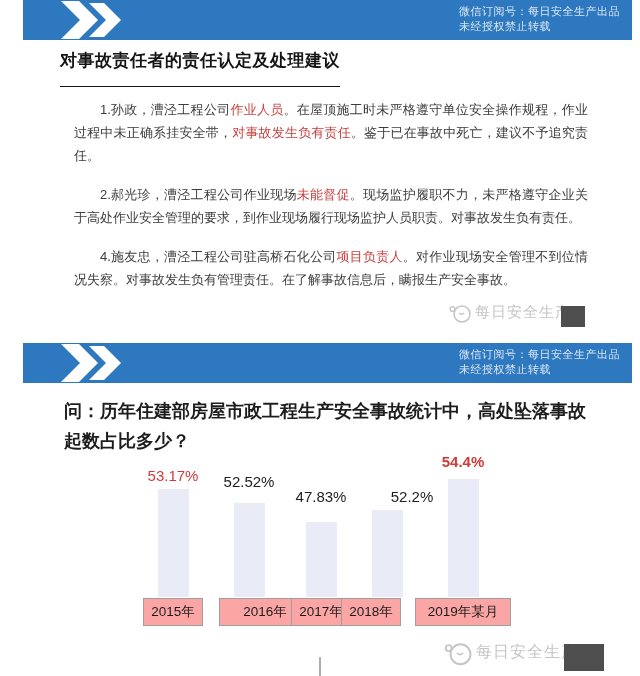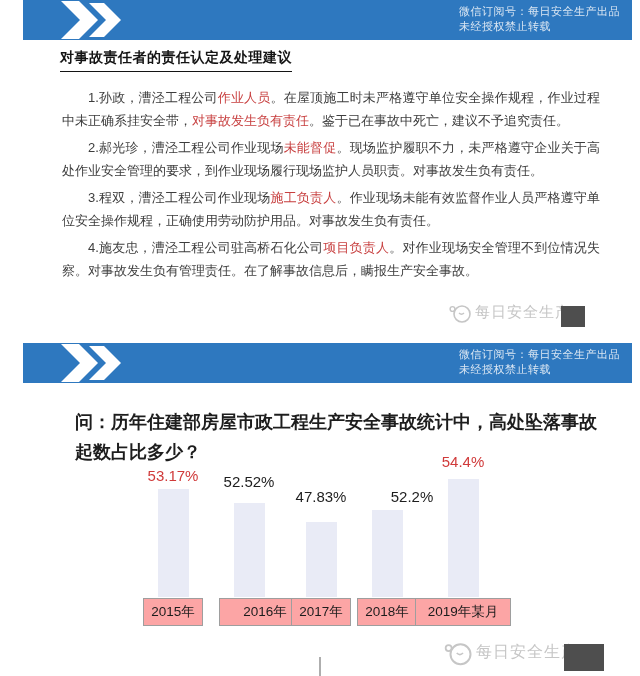--- a/index.html
+++ b/index.html
@@ -15,39 +15,39 @@
 
   
   .banner{position:absolute;left:23px;right:8px;height:40px;background:var(--accent-blue);}
   .banner-1{top:0;}
   .banner-2{top:343px;}
   .chevrons{position:absolute;left:30px;top:0;height:40px;width:80px;}
   .banner-text{position:absolute;right:12px;top:4px;text-align:left;color:#dbe7f3;
     font-size:11px;line-height:15px;letter-spacing:0.5px;}
 
   
-  .title{position:absolute;left:60px;top:49px;margin:0;font-size:14px;font-weight:bold;
-    color:#141414;letter-spacing:0.5px;border-bottom:1.6px solid #141414;padding-bottom:4px;}
+  .title{position:absolute;left:60px;top:49px;margin:0;font-size:17px;font-weight:bold;
+    color:#141414;letter-spacing:0.5px;border-bottom:1.6px solid #141414;padding-bottom:14px;}
   .paragraphs{position:absolute;left:58px;top:82px;width:546px;font-size:13px;line-height:23px;
     color:#3d3d3d;text-align:justify;}
-  .paragraphs p{margin:4px;text-indent:2em;}
+  .paragraphs p{margin:16px;text-indent:2em;}
   .paragraphs .red{color:var(--red);}
 
   
   .watermark{position:absolute;display:flex;align-items:center;color:var(--wm-gray);}
   .wm-1{left:448px;top:298px;font-size:15px;}
   .wm-2{left:443px;top:634px;font-size:16px;}
   .wm-icon{flex:0 0 auto;margin-right:3px;}
   .wm-text{white-space:nowrap;letter-spacing:1px;}
   .wm-square{display:inline-block;background:var(--square-gray);position:relative;z-index:2;}
   .wm-1 .wm-square{width:24px;height:21px;margin-left:-10px;margin-top:8px;}
   .wm-2 .wm-square{width:40px;height:27px;margin-left:-14px;margin-top:10px;}
 
   
-  .question{position:absolute;left:58px;top:390px;width:535px;margin:17px;font-size:18px;
+  .question{position:absolute;left:58px;top:390px;width:535px;margin:6px;font-size:18px;
     line-height:30px;font-weight:bold;color:#1d1d1d;}
   .chart{position:absolute;left:0;top:455px;width:640px;height:172px;}
   .bar{position:absolute;background:var(--bar-fill);}
   .bar-value{position:absolute;width:110px;text-align:center;font-size:15px;color:#1e1e1e;
     white-space:nowrap;}
   .bar-value.red{color:#d03a3a;}
   .year-box{position:absolute;top:143px;height:26px;border:1px solid #9e9e9e;background:#fca5a5;
     display:flex;align-items:center;justify-content:center;font-size:13.5px;color:#1c1c1c;
     white-space:nowrap;}
   .footer-tick{position:absolute;left:319px;top:657px;width:2px;height:19px;background:#aeaeae;}
@@ -66,21 +66,20 @@
       <div>微信订阅号：每日安全生产出品</div>
       <div>未经授权禁止转载</div>
     </div>
   </header>
 
   <h1 class="title">对事故责任者的责任认定及处理建议</h1>
 
   <div class="paragraphs" id="paragraphs">
       <p><span>1.孙政，漕泾工程公司</span><span class="red">作业人员</span><span>。在屋顶施工时未严格遵守单位安全操作规程，作业过程中未正确系挂安全带，</span><span class="red">对事故发生负有责任</span><span>。鉴于已在事故中死亡，建议不予追究责任。</span></p>
       <p><span>2.郝光珍，漕泾工程公司作业现场</span><span class="red">未能督促</span><span>。现场监护履职不力，未严格遵守企业关于高处作业安全管理的要求，到作业现场履行现场监护人员职责。对事故发生负有责任。</span></p>
-      <p><span>3.程双，漕泾工程公司作业现场</span><span class="red">施工负责人</span><span>。作业现场未能有效监督作业人员严格遵守单位安全操作规程，正确使用劳动防护用品。对事故发生负有责任。</span></p>
       <p><span>4.施友忠，漕泾工程公司驻高桥石化公司</span><span class="red">项目负责人</span><span>。对作业现场安全管理不到位情况失察。对事故发生负有管理责任。在了解事故信息后，瞒报生产安全事故。</span></p>
     </div>
 
   <div class="watermark wm-1">
     <svg class="wm-icon" width="24" height="22" viewBox="0 0 24 22">
       <circle cx="14" cy="12" r="8" fill="none" stroke="#c6c6c6" stroke-width="1.6"></circle>
       <circle cx="4.5" cy="7" r="2.4" fill="none" stroke="#c6c6c6" stroke-width="1.4"></circle>
       <path d="M11 11 q2.5 2.5 5 0" fill="none" stroke="#c6c6c6" stroke-width="1.4"></path>
     </svg>
     <span class="wm-text">每日安全生产</span>
@@ -105,23 +104,23 @@
       <div class="bar-value red" style="left: 118px; bottom: 143px;">53.17%</div>
       <div class="year-box" style="left: 143px; width: 58px;">2015年</div>
       <div class="bar" style="left: 233.5px; width: 31px; bottom: 30px; height: 94px;"></div>
       <div class="bar-value" style="left: 194px; bottom: 137px;">52.52%</div>
       <div class="year-box" style="left: 219px; width: 58px; padding-left: 16px;">2016年</div>
       <div class="bar" style="left: 305.5px; width: 31px; bottom: 30px; height: 75px;"></div>
       <div class="bar-value" style="left: 266px; bottom: 122px;">47.83%</div>
       <div class="year-box" style="left: 291px; width: 58px;">2017年</div>
       <div class="bar" style="left: 371.5px; width: 31px; bottom: 30px; height: 87px;"></div>
       <div class="bar-value" style="left: 332px; bottom: 122px; padding-left: 25px;">52.2%</div>
-      <div class="year-box" style="left: 357px; width: 58px;">2018年</div>
+      <div class="year-box" style="left: 341px; width: 58px;">2018年</div>
       <div class="bar" style="left: 447.5px; width: 31px; bottom: 30px; height: 118px;"></div>
-      <div class="bar-value red" style="left: 408px; bottom: 157px;">54.4%</div>
+      <div class="bar-value red" style="left: 408px; bottom: 157px; font-weight: bold;">54.4%</div>
       <div class="year-box" style="left: 415px; width: 94px;">2019年某月</div>
     </div>
 
   <div class="watermark wm-2">
     <svg class="wm-icon" width="30" height="28" viewBox="0 0 24 22">
       <circle cx="14" cy="12" r="8" fill="none" stroke="#c6c6c6" stroke-width="1.6"></circle>
       <circle cx="4.5" cy="7" r="2.4" fill="none" stroke="#c6c6c6" stroke-width="1.4"></circle>
       <path d="M11 11 q2.5 2.5 5 0" fill="none" stroke="#c6c6c6" stroke-width="1.4"></path>
     </svg>
     <span class="wm-text">每日安全生产</span>

